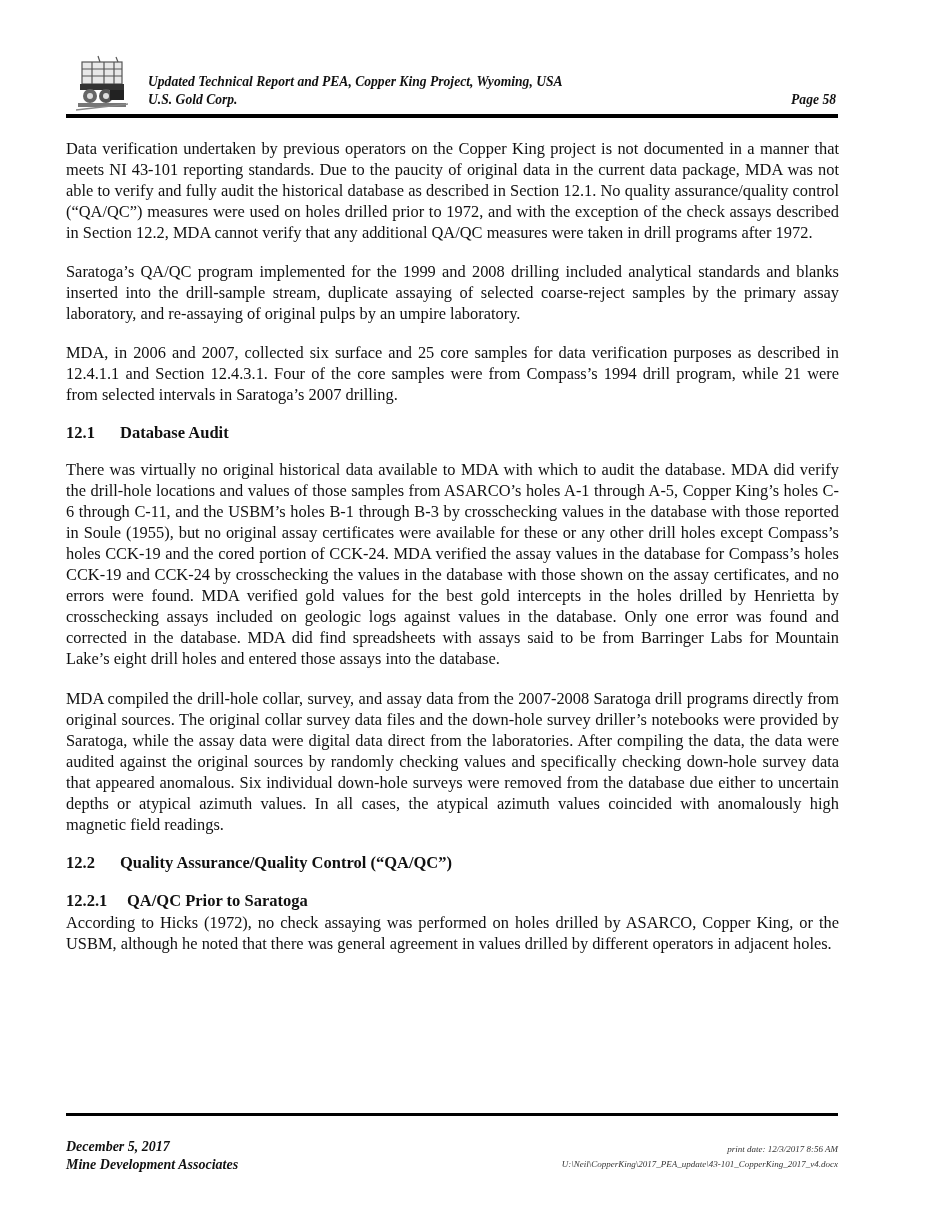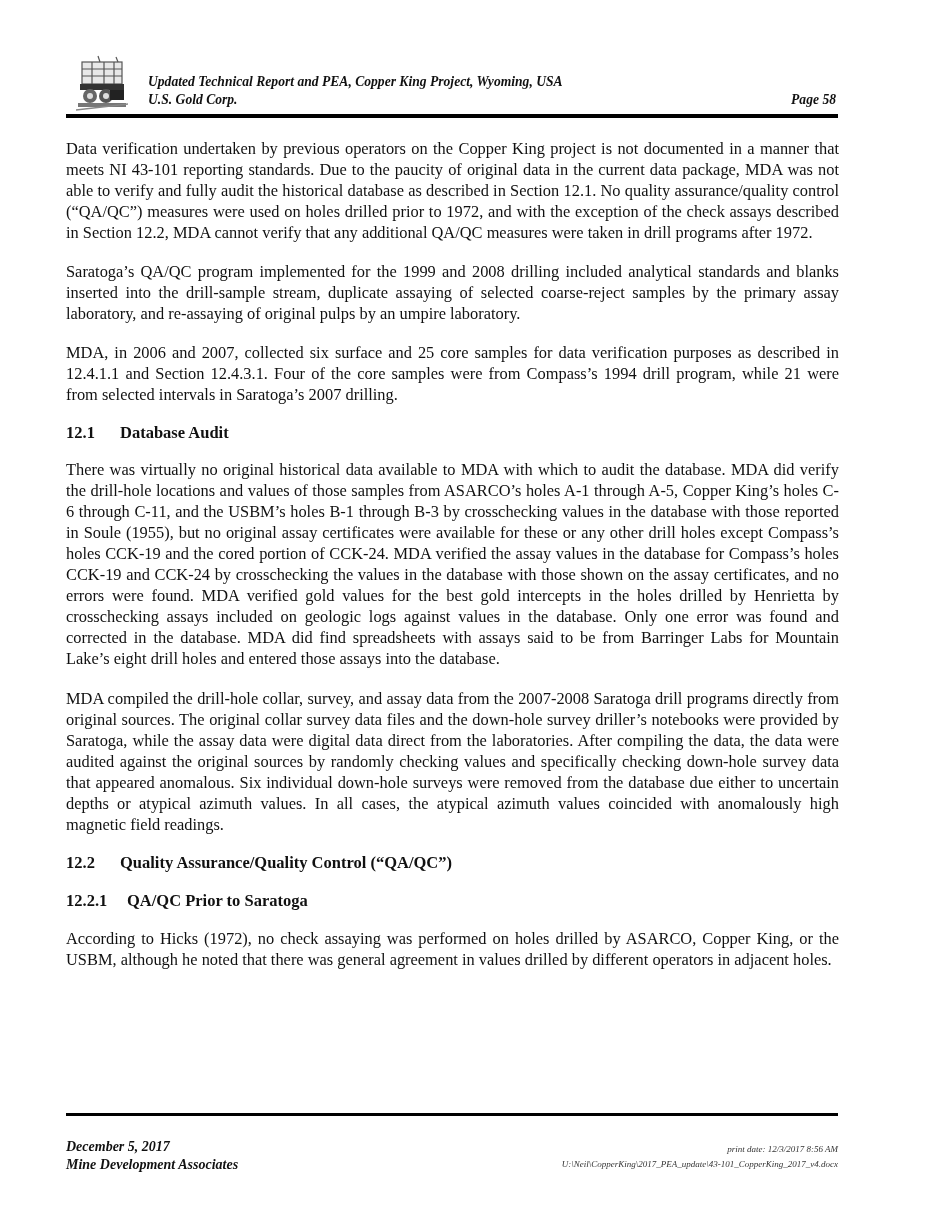--- a/index.html
+++ b/index.html
@@ -186,21 +186,21 @@
     <p class="para" style="margin-top:19px;">MDA compiled the drill-hole collar, survey, and assay data from the 2007-2008 Saratoga drill programs directly from original sources.  The original collar survey data files and the down-hole survey driller’s notebooks were provided by Saratoga, while the assay data were digital data direct from the laboratories.  After compiling the data, the data were audited against the original sources by randomly checking values and specifically checking down-hole survey data that appeared anomalous.  Six individual down-hole surveys were removed from the database due either to uncertain depths or atypical azimuth values.  In all cases, the atypical azimuth values coincided with anomalously high magnetic field readings.</p>
 
     <h2 class="section" style="margin-top:17px;">
       <span class="num">12.2</span><span>Quality Assurance/Quality Control (“QA/QC”)</span>
     </h2>
 
     <h3 class="section" style="margin-top:16px;">
       <span class="num">12.2.1</span><span>QA/QC Prior to Saratoga</span>
     </h3>
 
-    <p class="para" style="margin-top:16px;">According to Hicks (1972), no check assaying was performed on holes drilled by ASARCO, Copper King, or the USBM, although he noted that there was general agreement in values drilled by different operators in adjacent holes.</p>
+    <p class="para" style="">According to Hicks (1972), no check assaying was performed on holes drilled by ASARCO, Copper King, or the USBM, although he noted that there was general agreement in values drilled by different operators in adjacent holes.</p>
   </div>
 
   <div class="footer-rule"></div>
   <div class="footer-left1">Mine Development Associates</div>
   <div class="footer-left2">December 5, 2017</div>
   <div class="footer-right1">U:\Neil\CopperKing\2017_PEA_update\43-101_CopperKing_2017_v4.docx</div>
   <div class="footer-right2">print date: 12/3/2017 8:56 AM</div>
 
 </div>
 

